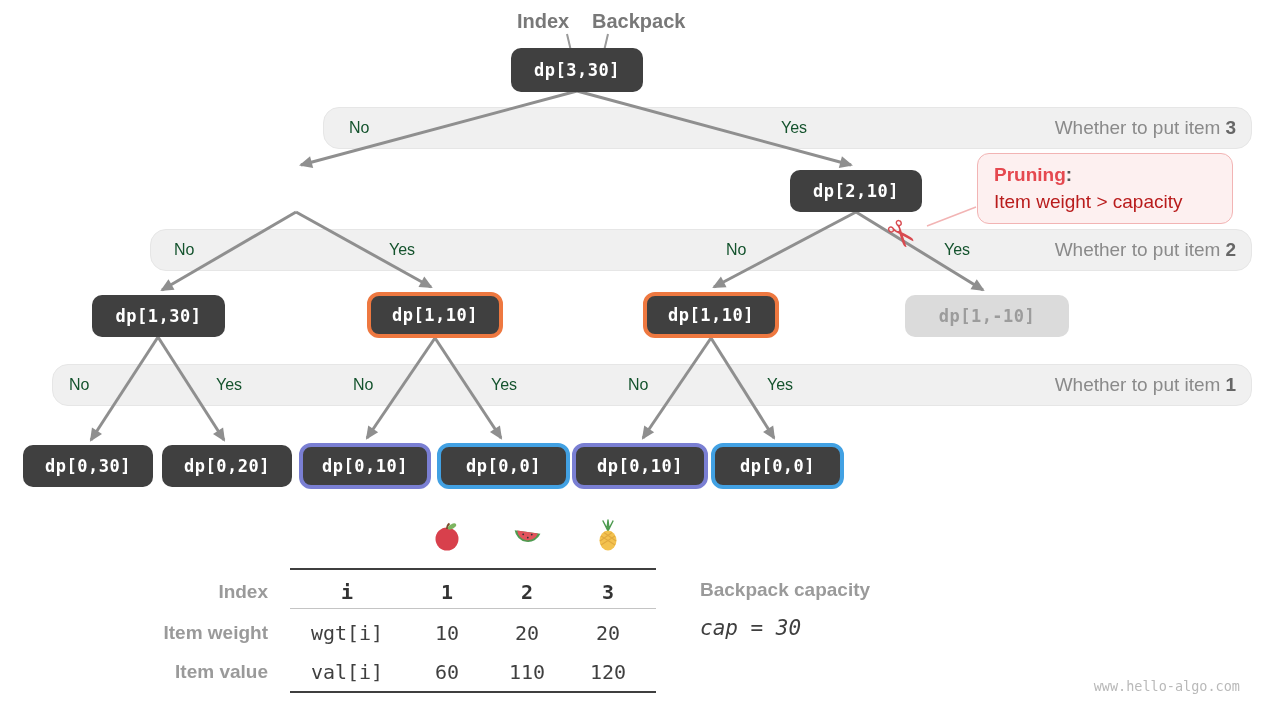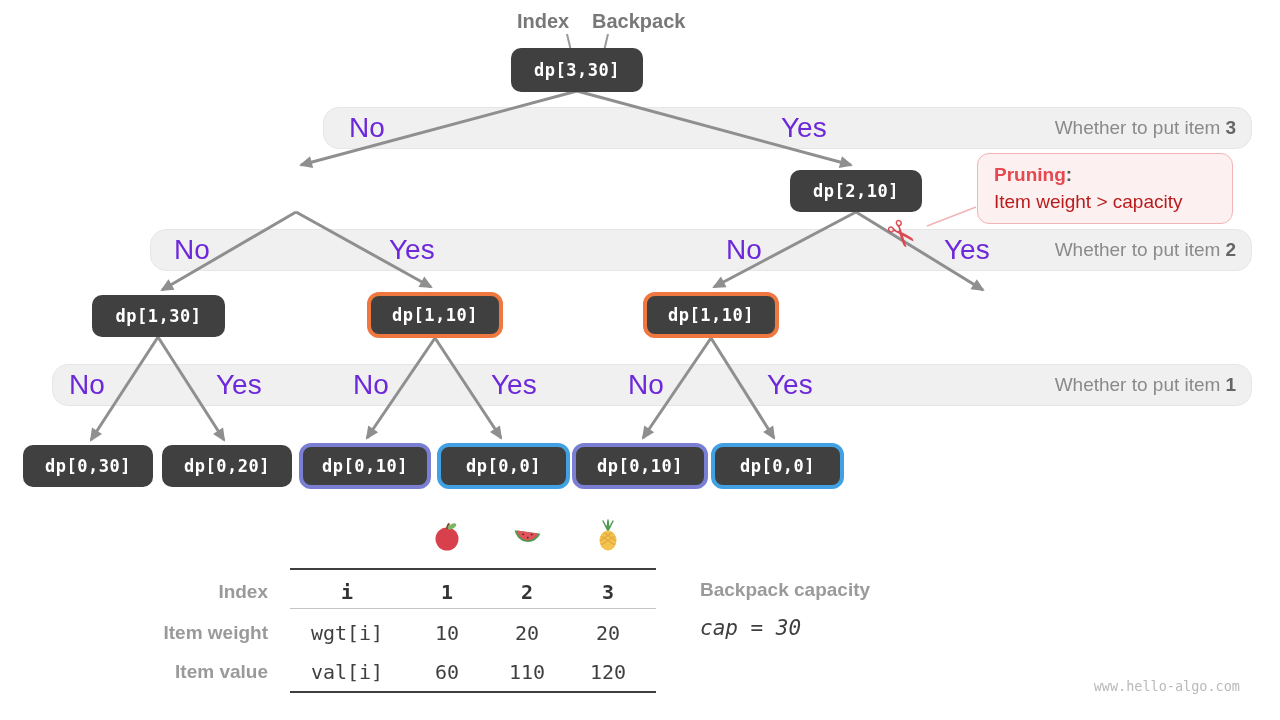--- a/index.html
+++ b/index.html
@@ -3,21 +3,21 @@
 <meta charset="utf-8">
 <style>
   html,body{margin:0;padding:0;background:#ffffff;}
   .canvas{position:relative;width:1280px;height:720px;background:#ffffff;overflow:hidden;
           font-family:"Liberation Sans",sans-serif;}
   
   .ptr-label{position:absolute;font-size:20px;font-weight:700;color:#787878;}
   
   .band{position:absolute;height:42px;background:#F0F0F0;border:1px solid #E6E6E6;
         border-radius:16px;box-sizing:border-box;z-index:1;}
-  .byn{position:absolute;top:0;height:40px;line-height:40px;font-size:28px;color:#6d28d9;}
+  .byn{position:absolute;top:0;height:40px;line-height:40px;font-size:16px;color:#14532d;}
   .bq{position:absolute;top:0;right:15px;height:40px;line-height:40px;font-size:19px;color:#8A8A8A;}
   .bq b{margin-left:5px;color:#666666;font-weight:700;}
   
   .edges{position:absolute;left:0;top:0;z-index:2;pointer-events:none;}
   
   .node{position:absolute;display:flex;align-items:center;justify-content:center;
         background:#404040;color:#ffffff;border-radius:10px;box-sizing:border-box;
         font-family:"DejaVu Sans Mono","Liberation Mono",monospace;font-size:17px;
         font-weight:700;letter-spacing:.5px;z-index:3;}
   .node.gray{background:#DBDBDB;color:#9C9C9C;}
@@ -104,20 +104,21 @@
     <line x1="711" y1="338" x2="774" y2="438" stroke="#8F8F8F" stroke-width="3" marker-end="url(#ah)"></line>
 
     <line x1="976" y1="207" x2="927" y2="226" stroke="#F2B4B4" stroke-width="1.5"></line>
   </svg>
 
   <div class="node" style="left:511px;top:48px;width:132px;height:44px;">dp[3,30]</div>
   <div class="node" style="left:790px;top:170px;width:132px;height:42px;">dp[2,10]</div>
   <div class="node" style="left:92px;top:295px;width:133px;height:42px;">dp[1,30]</div>
   <div class="node b-orange" style="left:367px;top:292px;width:136px;height:46px;">dp[1,10]</div>
   <div class="node b-orange" style="left:643px;top:292px;width:136px;height:46px;">dp[1,10]</div>
+  <div class="node gray" style="left:905px;top:295px;width:164px;height:42px;">dp[1,-10]</div>
   <div class="node" style="left:23px;top:445px;width:130px;height:42px;">dp[0,30]</div>
   <div class="node" style="left:162px;top:445px;width:130px;height:42px;">dp[0,20]</div>
   <div class="node b-purple" style="left:299px;top:443px;width:132px;height:46px;">dp[0,10]</div>
   <div class="node b-blue" style="left:437px;top:443px;width:133px;height:46px;">dp[0,0]</div>
   <div class="node b-purple" style="left:572px;top:443px;width:136px;height:46px;">dp[0,10]</div>
   <div class="node b-blue" style="left:711px;top:443px;width:133px;height:46px;">dp[0,0]</div>
 
   <div class="pruning">
     <div class="t1"><span class="red">Pruning</span><span class="colon">:</span></div>
     <div class="t2">Item weight &gt; capacity</div>

